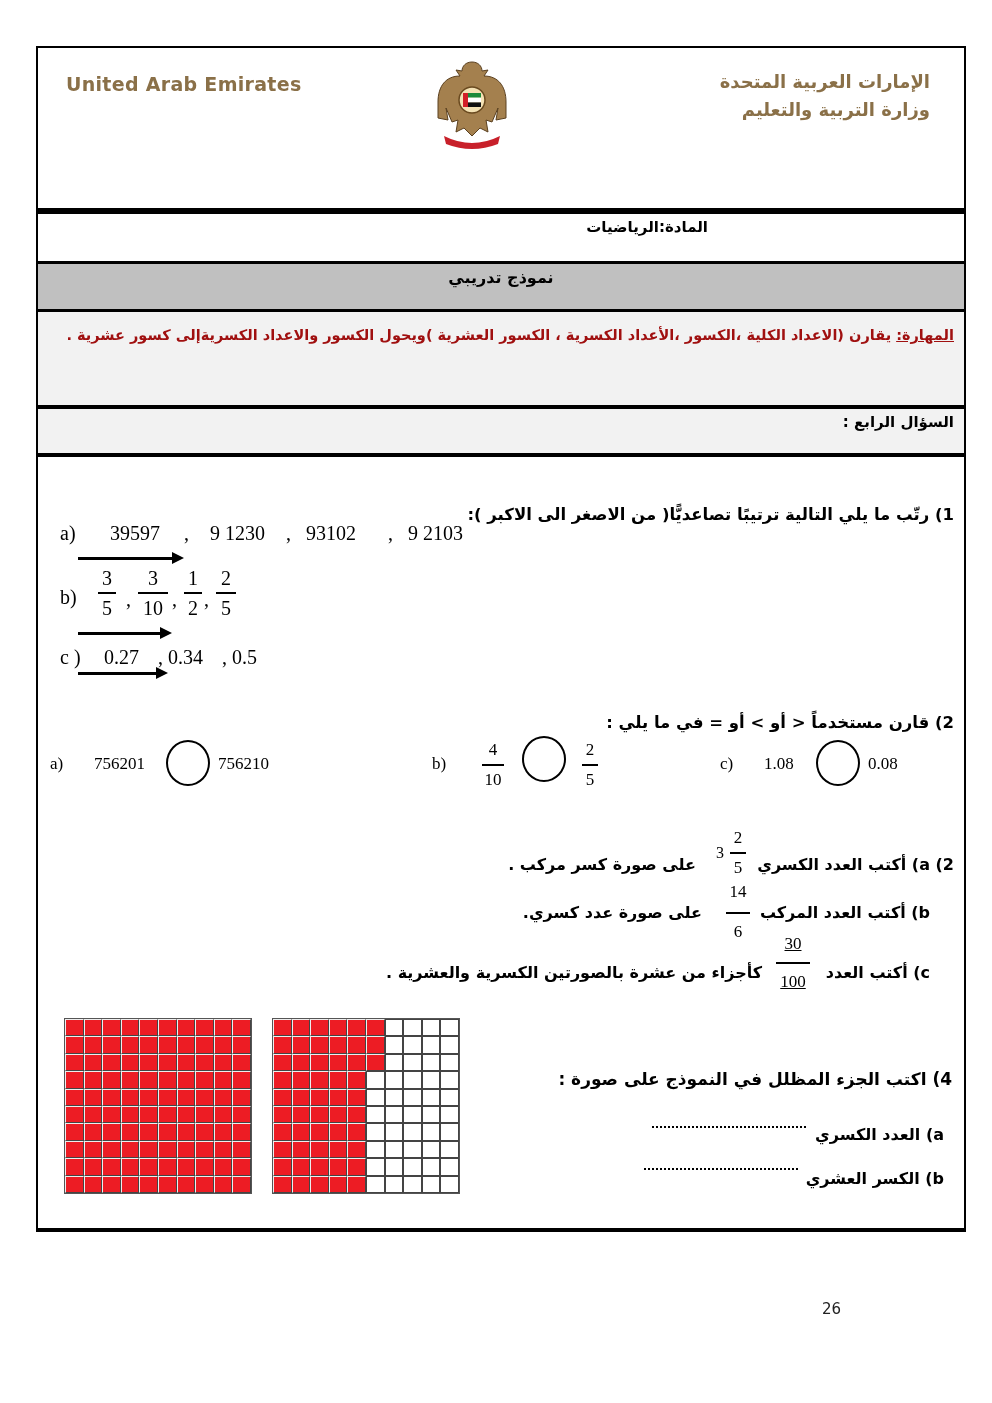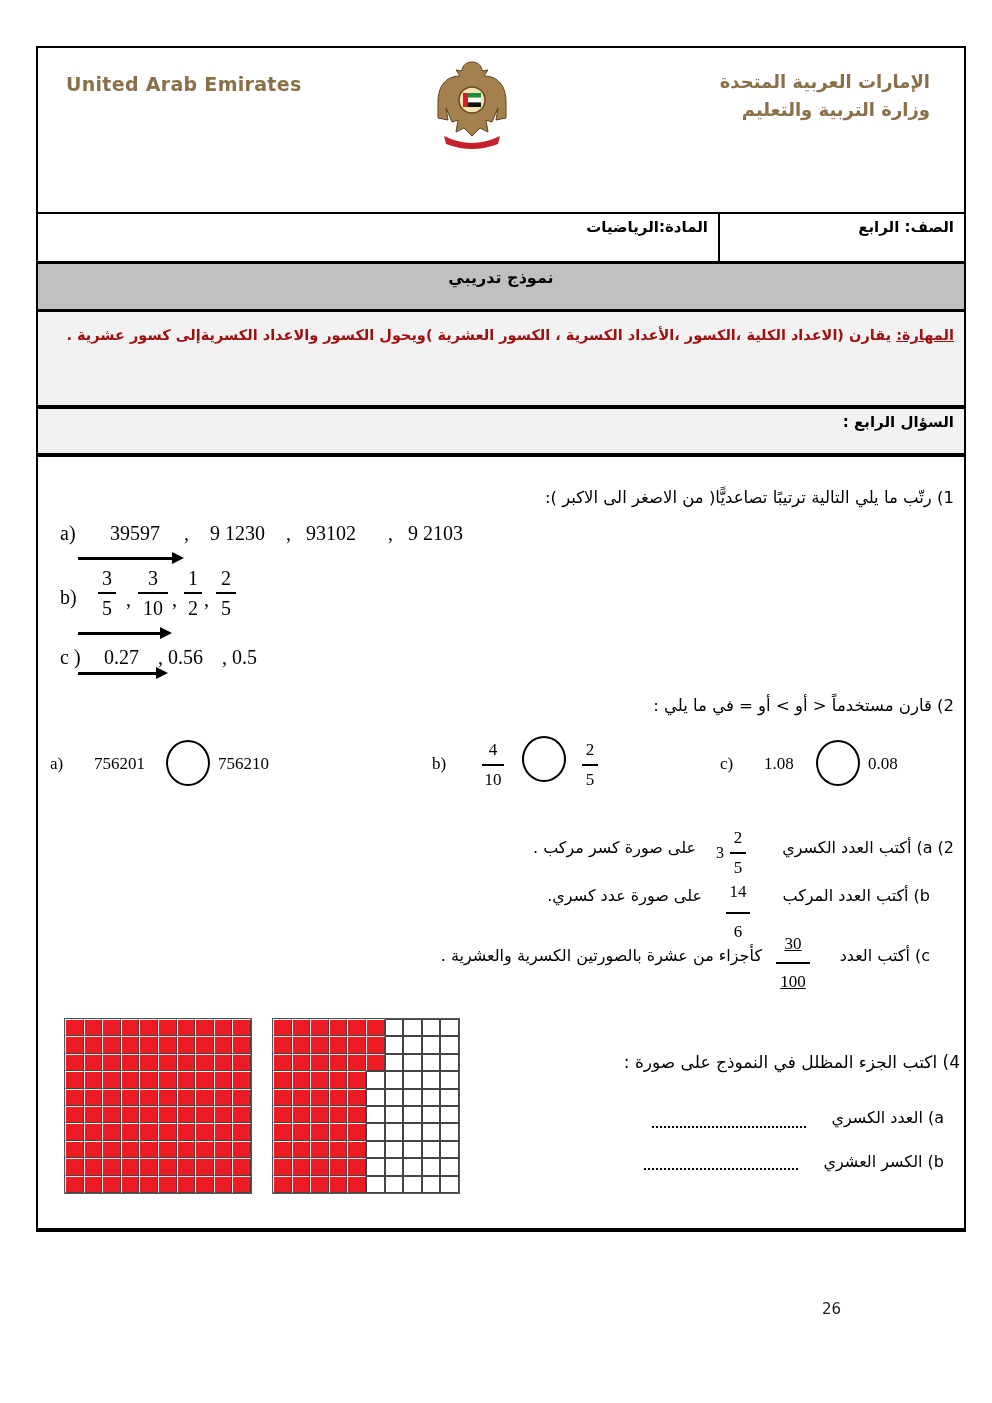--- a/index.html
+++ b/index.html
@@ -3,21 +3,21 @@
 <meta charset="utf-8">
 <style>
   * { box-sizing: border-box; margin: 0; padding: 0; }
   html, body { width: 992px; height: 1403px; background: #ffffff; }
   body { position: relative; font-family: "Liberation Serif", serif; color: #000; overflow: hidden; }
 
   .sheet { position: absolute; left: 36px; top: 46px; width: 930px; height: 1186px;
            border: 2px solid #000; border-bottom: 4px solid #000; }
 
   
-  .header { position: absolute; left: 0; top: 0; width: 926px; height: 166px; border-bottom: 2px solid #000000; }
+  .header { position: absolute; left: 0; top: 0; width: 926px; height: 166px; border-bottom: 6px solid #000000; }
   .uae-en { position: absolute; left: 28px; top: 22px; font-family: "DejaVu Sans", sans-serif;
             font-weight: bold; color: #8a7048; font-size: 19px; line-height: 28px; letter-spacing: 0.3px; }
   .uae-ar { position: absolute; right: 34px; top: 20px; direction: rtl; text-align: right;
             font-family: "DejaVu Sans", sans-serif; font-weight: bold; color: #8a7048; font-size: 18px; line-height: 28px; }
   .emblem { position: absolute; left: 394px; top: 10px; width: 80px; height: 92px; }
   .title { position: absolute; left: 0; right: 0; top: 100px; text-align: center; direction: rtl;
            font-family: "Liberation Serif", serif; font-weight: bold; font-size: 22px; line-height: 28px; }
   .year { position: absolute; left: 0; right: 0; top: 132px; text-align: center;
           font-weight: bold; font-size: 22px; line-height: 28px; }
 
@@ -39,21 +39,21 @@
   .skill { position: absolute; left: 0; top: 264px; width: 926px; height: 97px; background: #f2f2f2;
            border-bottom: 4px solid #000; direction: rtl; text-align: right; padding: 6px 10px 0 10px;
            font-family: "DejaVu Sans", sans-serif; font-weight: bold; font-size: 14.5px; line-height: 34px; color: #a01010; }
   .skill .lbl { text-decoration: underline; }
 
   
   .qhead { position: absolute; left: 0; top: 361px; width: 926px; height: 48px; background: #f2f2f2;
            border-bottom: 4px solid #000; direction: rtl; text-align: right; padding: 4px 10px;
            font-family: "DejaVu Sans", sans-serif; font-weight: bold; font-size: 15px; }
 
-  .ar { direction: rtl; font-family: "DejaVu Sans", sans-serif; font-weight: normal; font-size: 16px; }
+  .ar { direction: rtl; font-family: "DejaVu Sans", sans-serif; font-weight: bold; font-size: 16px; margin-top: 17px; }
   .abs { position: absolute; }
 
   .num { font-family: "Liberation Serif", serif; font-size: 20px; }
   .frac { position: absolute; display: inline-block; text-align: center; font-family: "Liberation Serif", serif; font-size: 20px; }
   .frac .n { display: block; line-height: 24px; }
   .frac .bar { display: block; height: 2px; background: #000; margin: 2px 0; }
   .frac .d { display: block; line-height: 24px; }
 
   .arrow { position: absolute; height: 3px; background: #000; }
   .arrow::after { content: ""; position: absolute; right: -10px; top: -5px; border-left: 12px solid #000;
@@ -91,21 +91,20 @@
     </svg>
 
     <div class="uae-ar">
       <div>الإمارات العربية المتحدة</div>
       <div>وزارة التربية والتعليم</div>
     </div>
 
   </div>
 
   <div class="info-row">
-    <div class="grade-cell">الصف: الرابع</div>
     <div class="subject-cell">المادة:الرياضيات</div>
   </div>
 
   <div class="model-band">نموذج تدريبي</div>
 
   <div class="skill">
     <span class="lbl">المهارة:</span><span> يقارن  (الاعداد الكلية ،الكسور ،الأعداد الكسرية ، الكسور العشرية )ويحول الكسور والاعداد الكسريةإلى كسور عشرية .</span>
   </div>
 
   <div class="qhead">السؤال الرابع  :</div>
@@ -143,21 +142,21 @@
   <div class="abs num" style="left:166px; top:540px;">,</div>
   <div class="frac" style="left:178px; top:518px; width:20px;">
     <span class="n">2</span>
       <span class="bar"></span>
       <span class="d">5</span>
   </div>
   <div class="arrow" style="left:40px; top:584px; width:84px;"></div>
 
   <div class="abs num" style="left:22px; top:598px;">c )</div>
   <div class="abs num" style="left:66px; top:598px;">0.27</div>
-  <div class="abs num" style="left:120px; top:598px;">, 0.56</div>
+  <div class="abs num" style="left:120px; top:598px;">, 0.34</div>
   <div class="abs num" style="left:184px; top:598px;">, 0.5</div>
   <div class="arrow" style="left:40px; top:624px; width:80px;"></div>
 
   <div class="abs ar" style="right:10px; top:648px; font-size:16.5px;">2)  قارن مستخدماً  &lt;  أو &gt; أو  =  في ما يلي :</div>
 
   <div class="abs num" style="left:12px; top:706px; font-size:17px;">a)</div>
   <div class="abs num" style="left:56px; top:706px; font-size:17px;">756201</div>
   <div class="circle" style="left:128px; top:692px;"></div>
   <div class="abs num" style="left:180px; top:706px; font-size:17px;">756210</div>
 
@@ -197,21 +196,21 @@
   <div class="abs ar" style="right:262px; top:838px;">على صورة عدد كسري.</div>
 
   <div class="abs ar" style="right:34px; top:898px;">c) أكتب العدد</div>
   <div class="frac" style="left:738px; top:884px; width:34px; font-size:17px;text-decoration:underline;">
     <span class="n">30</span>
       <span class="bar" style="margin:6px 0 6px;"></span>
       <span class="d">100</span>
   </div>
   <div class="abs ar" style="right:202px; top:898px;">كأجزاء من عشرة بالصورتين الكسرية والعشرية .</div>
 
-  <div class="abs ar" style="right:4px; top:1004px; font-size:17px;">4) اكتب الجزء المظلل  في النموذج على صورة :</div>
+  <div class="abs ar" style="right:12px; top:1004px; font-size:17px;">4) اكتب الجزء المظلل  في النموذج على صورة :</div>
   <div class="abs ar" style="right:20px; top:1060px;">a) العدد الكسري</div>
   <div class="dots" style="left:614px; top:1078px; width:154px;"></div>
   <div class="abs ar" style="right:20px; top:1104px;">b) الكسر العشري</div>
   <div class="dots" style="left:606px; top:1120px; width:154px;"></div>
 
   <div class="grid" id="grid1" style="left:26px; top:970px; width:188px; height:176px;">
       <div class="cell on"></div>
       <div class="cell on"></div>
       <div class="cell on"></div>
       <div class="cell on"></div>

